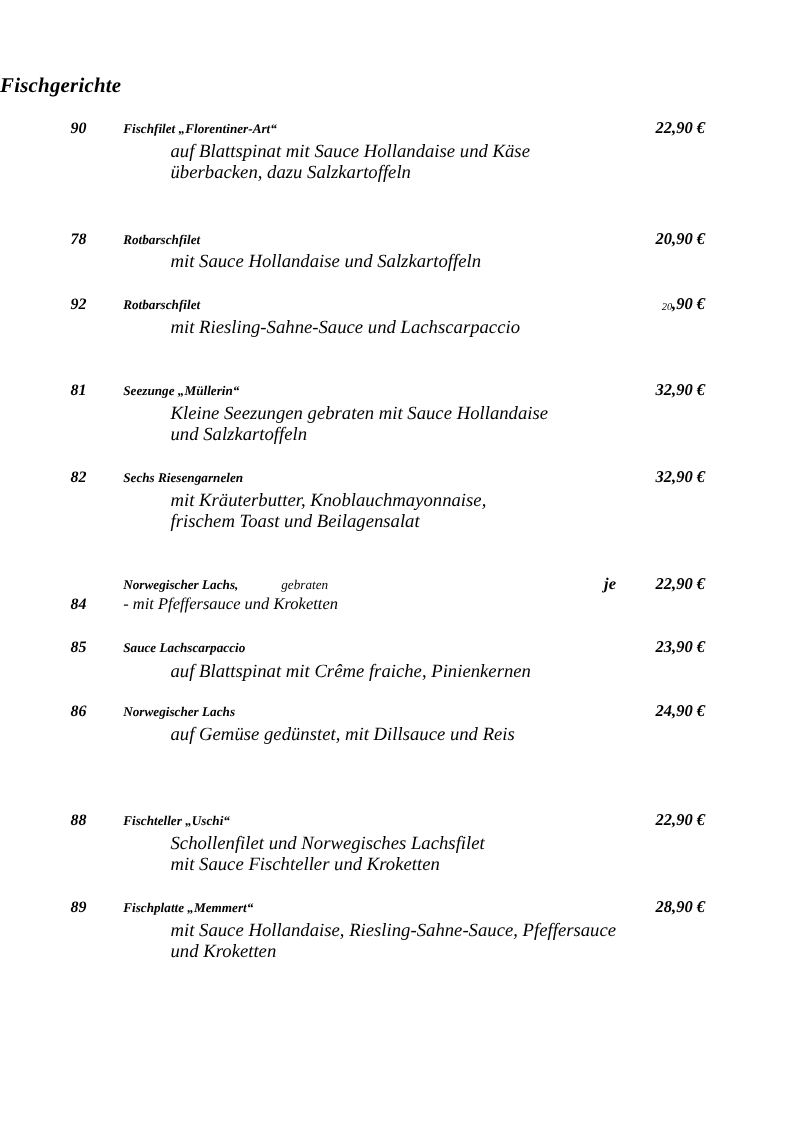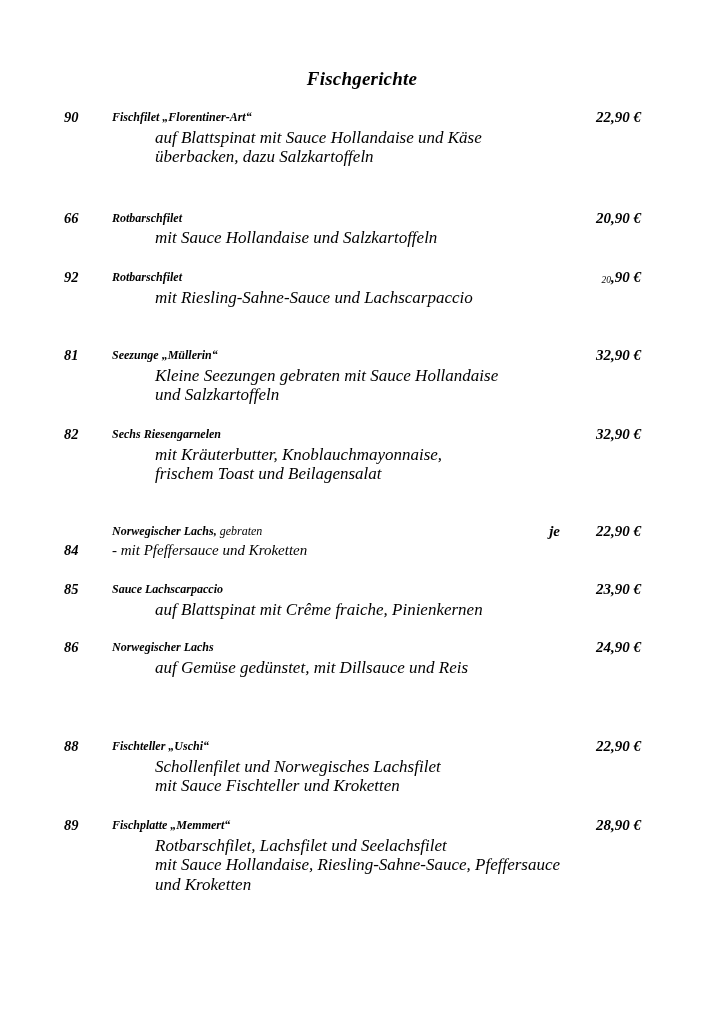--- a/index.html
+++ b/index.html
@@ -24,21 +24,21 @@
     height: 1024px;
     box-sizing: border-box;
   }
 
   
   .section-title {
     position: absolute;
     top: 68px;
     left: 0;
     width: 724px;
-    text-align: center;
+    text-align: left;
     font-style: italic;
     font-weight: bold;
     font-size: 19px;
     letter-spacing: 0.2px;
   }
 
   
   .menu {
     position: absolute;
     top: 108px;
@@ -77,20 +77,21 @@
     top: 0;
     font-style: italic;
     font-weight: bold;
     font-size: 12px;
     white-space: nowrap;
   }
 
   
   .title .tail {
     font-weight: normal;
+    margin-left: 36px;
   }
 
   
   .subopt {
     position: absolute;
     left: 112px;
     top: 0;
     font-style: italic;
     font-weight: normal;
     font-size: 15px;
@@ -160,21 +161,21 @@
         <div class="line">
           <span class="desc">auf Blattspinat mit Sauce Hollandaise und Käse</span>
         </div>
         <div class="line">
           <span class="desc">überbacken, dazu Salzkartoffeln</span>
         </div>
       </div>
       <div class="gap" style="height: 42px;"></div>
       <div class="entry">
         <div class="line">
-          <span class="num">66</span>
+          <span class="num">78</span>
           <span class="title"><span>Rotbarschfilet</span></span>
           <span class="price">20,90 €</span>
         </div>
         <div class="line">
           <span class="desc">mit Sauce Hollandaise und Salzkartoffeln</span>
         </div>
       </div>
       <div class="gap" style="height: 20px;"></div>
       <div class="entry">
         <div class="line">
@@ -263,23 +264,20 @@
         </div>
       </div>
       <div class="gap" style="height: 20px;"></div>
       <div class="entry">
         <div class="line">
           <span class="num">89</span>
           <span class="title"><span>Fischplatte „Memmert“</span></span>
           <span class="price">28,90 €</span>
         </div>
         <div class="line">
-          <span class="desc">Rotbarschfilet, Lachsfilet und Seelachsfilet</span>
-        </div>
-        <div class="line">
           <span class="desc">mit Sauce Hollandaise, Riesling-Sahne-Sauce, Pfeffersauce</span>
         </div>
         <div class="line">
           <span class="desc">und Kroketten</span>
         </div>
       </div>
     </div>
 
 </div>
 

